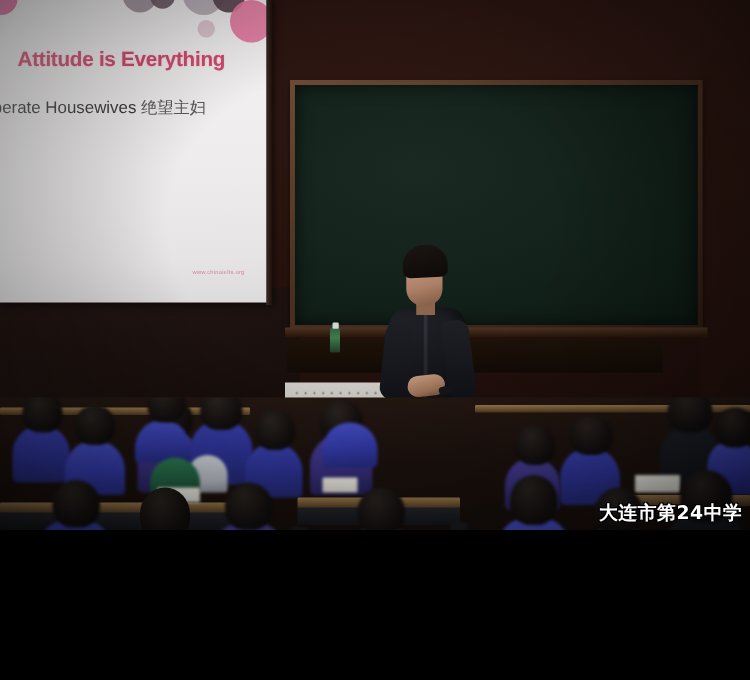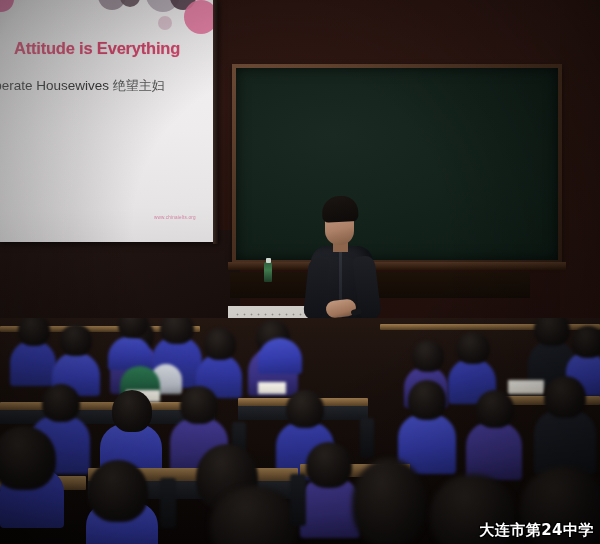--- a/index.html
+++ b/index.html
@@ -7,21 +7,21 @@
     padding: 0;
     background: #000;
   }
   body {
     font-family: "Liberation Sans", sans-serif;
   }
 
   #photo {
     position: relative;
     width: 600px;
-    height: 544px;
+    height: 424px;
     overflow: hidden;
     background: #4c1d95;
   }
 
   
   .wall {
     position: absolute;
     left: 0; top: 0; width: 600px; height: 360px;
     background:
       linear-gradient(175deg, #2a1410 0%, #2e1712 30%, #27120e 60%, #1c0d0a 100%);

